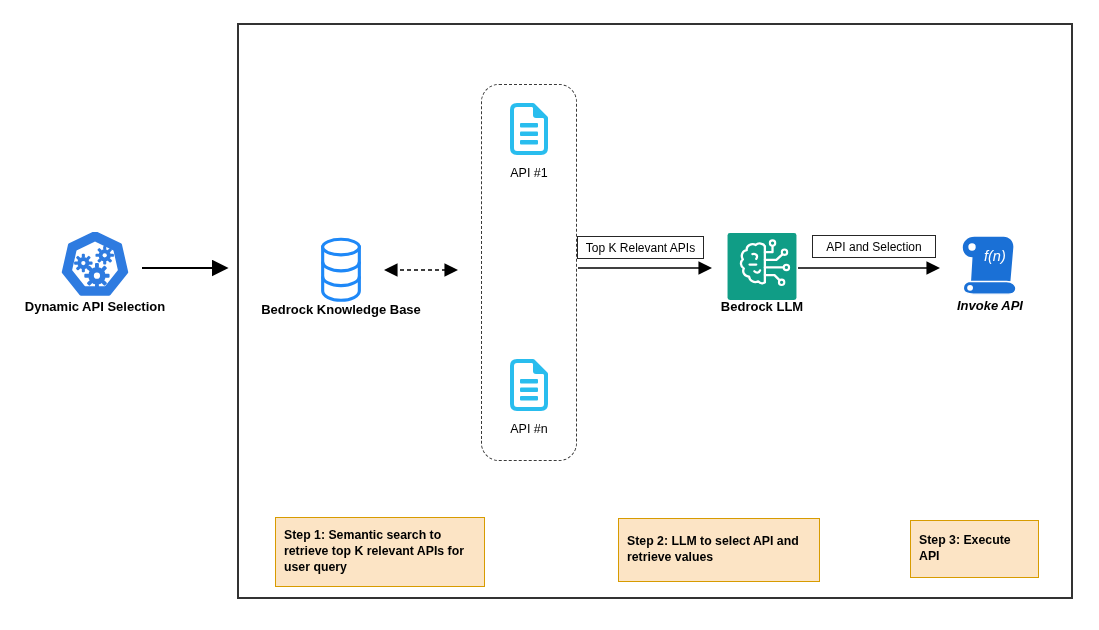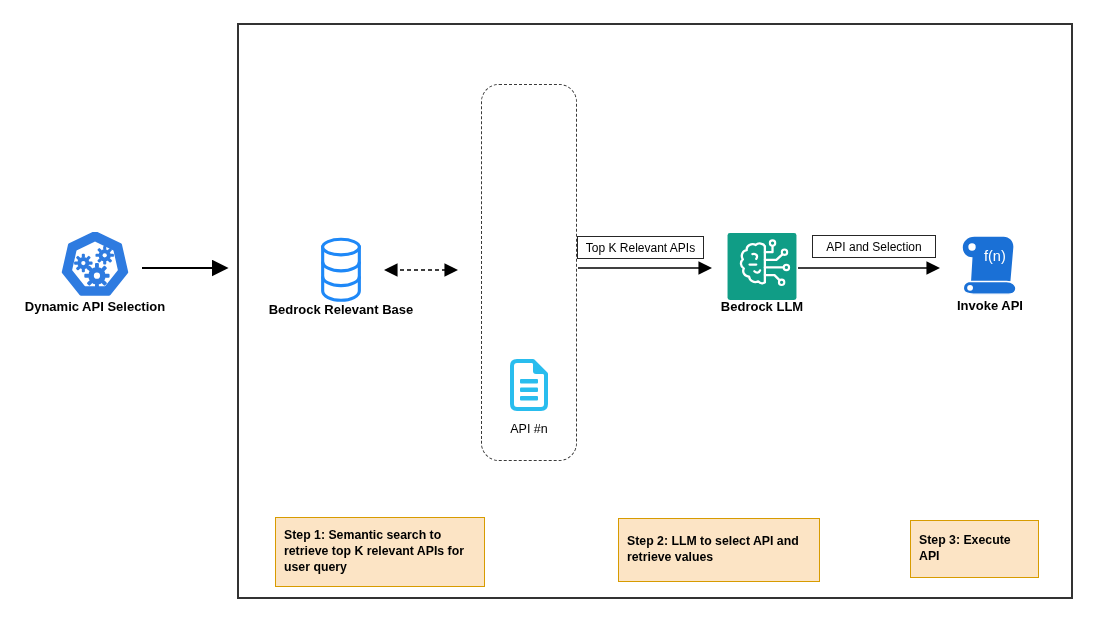--- a/index.html
+++ b/index.html
@@ -108,25 +108,35 @@
     <div class="node-label">Dynamic API Selection</div>
   </div>
 
   <div class="node" style="left:251px;top:237px;width:180px;">
     <svg class="icon" width="48" height="66" viewBox="0 0 48 72">
       <path d="M4 11 V59 C4 64.5 13 69 24 69 C35 69 44 64.5 44 59 V11 Z" fill="#fff" stroke="var(--kb)" stroke-width="3.4"></path>
       <path d="M4 27 C4 32.5 13 37 24 37 C35 37 44 32.5 44 27" fill="none" stroke="var(--kb)" stroke-width="3.4"></path>
       <path d="M4 43 C4 48.5 13 53 24 53 C35 53 44 48.5 44 43" fill="none" stroke="var(--kb)" stroke-width="3.4"></path>
       <ellipse cx="24" cy="11" rx="20" ry="8.5" fill="#fff" stroke="var(--kb)" stroke-width="3.4"></ellipse>
     </svg>
-    <div class="node-label">Bedrock Relevant Base</div>
+    <div class="node-label">Bedrock Knowledge Base</div>
   </div>
 
   <div class="dashed-group"></div>
 
+  <div class="doc-node" style="left:481px;top:102px;">
+    <svg class="icon" width="44" height="54" viewBox="0 0 44 54">
+      <path d="M5 8 C5 4.5 7 3 10 3 H26 L39 16 V46 C39 49.5 37 51 34 51 H10 C7 51 5 49.5 5 46 Z" fill="#fff" stroke="var(--doc)" stroke-width="4" stroke-linejoin="round"></path>
+      <path d="M26 3 L39 16 H29 C27 16 26 15 26 13 Z" fill="var(--doc)"></path>
+      <rect x="13" y="21" width="18" height="4.6" rx="1" fill="var(--doc)"></rect>
+      <rect x="13" y="29.5" width="18" height="4.6" rx="1" fill="var(--doc)"></rect>
+      <rect x="13" y="38" width="18" height="4.6" rx="1" fill="var(--doc)"></rect>
+    </svg>
+    <div class="doc-label">API #1</div>
+  </div>
 
 
   <div class="doc-node" style="left:481px;top:358px;">
     <svg class="icon" width="44" height="54" viewBox="0 0 44 54">
       <path d="M5 8 C5 4.5 7 3 10 3 H26 L39 16 V46 C39 49.5 37 51 34 51 H10 C7 51 5 49.5 5 46 Z" fill="#fff" stroke="var(--doc)" stroke-width="4" stroke-linejoin="round"></path>
       <path d="M26 3 L39 16 H29 C27 16 26 15 26 13 Z" fill="var(--doc)"></path>
       <rect x="13" y="21" width="18" height="4.6" rx="1" fill="var(--doc)"></rect>
       <rect x="13" y="29.5" width="18" height="4.6" rx="1" fill="var(--doc)"></rect>
       <rect x="13" y="38" width="18" height="4.6" rx="1" fill="var(--doc)"></rect>
     </svg>
@@ -154,21 +164,21 @@
         <circle cx="59.5" cy="20" r="2.8"></circle>
         <circle cx="61.5" cy="36" r="2.8"></circle>
         <circle cx="56.5" cy="51.5" r="2.8"></circle>
       </g>
     </svg>
     <div class="node-label">Bedrock LLM</div>
   </div>
 
   <div class="edge-label" style="left:812px;top:235px;width:124px;height:23px;">API and Selection</div>
 
-  <div class="node" style="left:922px;top:231px;width:136px;">
+  <div class="node" style="left:922px;top:231px;width:136px;font-style:italic;">
     <svg class="icon" width="70" height="68" viewBox="0 0 72 70">
       <path d="M20 6 C13 6 8 11 8 17 C8 23 12 27 18 27 L16.5 52 H57 L60 17 C60.5 11 56 6 50 6 Z" fill="var(--scroll)"></path>
       <circle cx="17.5" cy="16.5" r="3.8" fill="#fff"></circle>
       <path d="M14 52 C8 53.5 6.5 61 12 63.8 C13.8 64.7 16 65 19 65 H55 C62.5 65 65 58.5 60 54.2 C58.3 52.8 56.3 52 53 52 Z" fill="var(--scroll)" stroke="#fff" stroke-width="1.4"></path>
       <circle cx="15.5" cy="58.5" r="3" fill="#fff"></circle>
       <text x="41" y="31" text-anchor="middle" font-size="15" fill="#fff">f(n)</text>
     </svg>
     <div class="node-label">Invoke API</div>
   </div>
 

